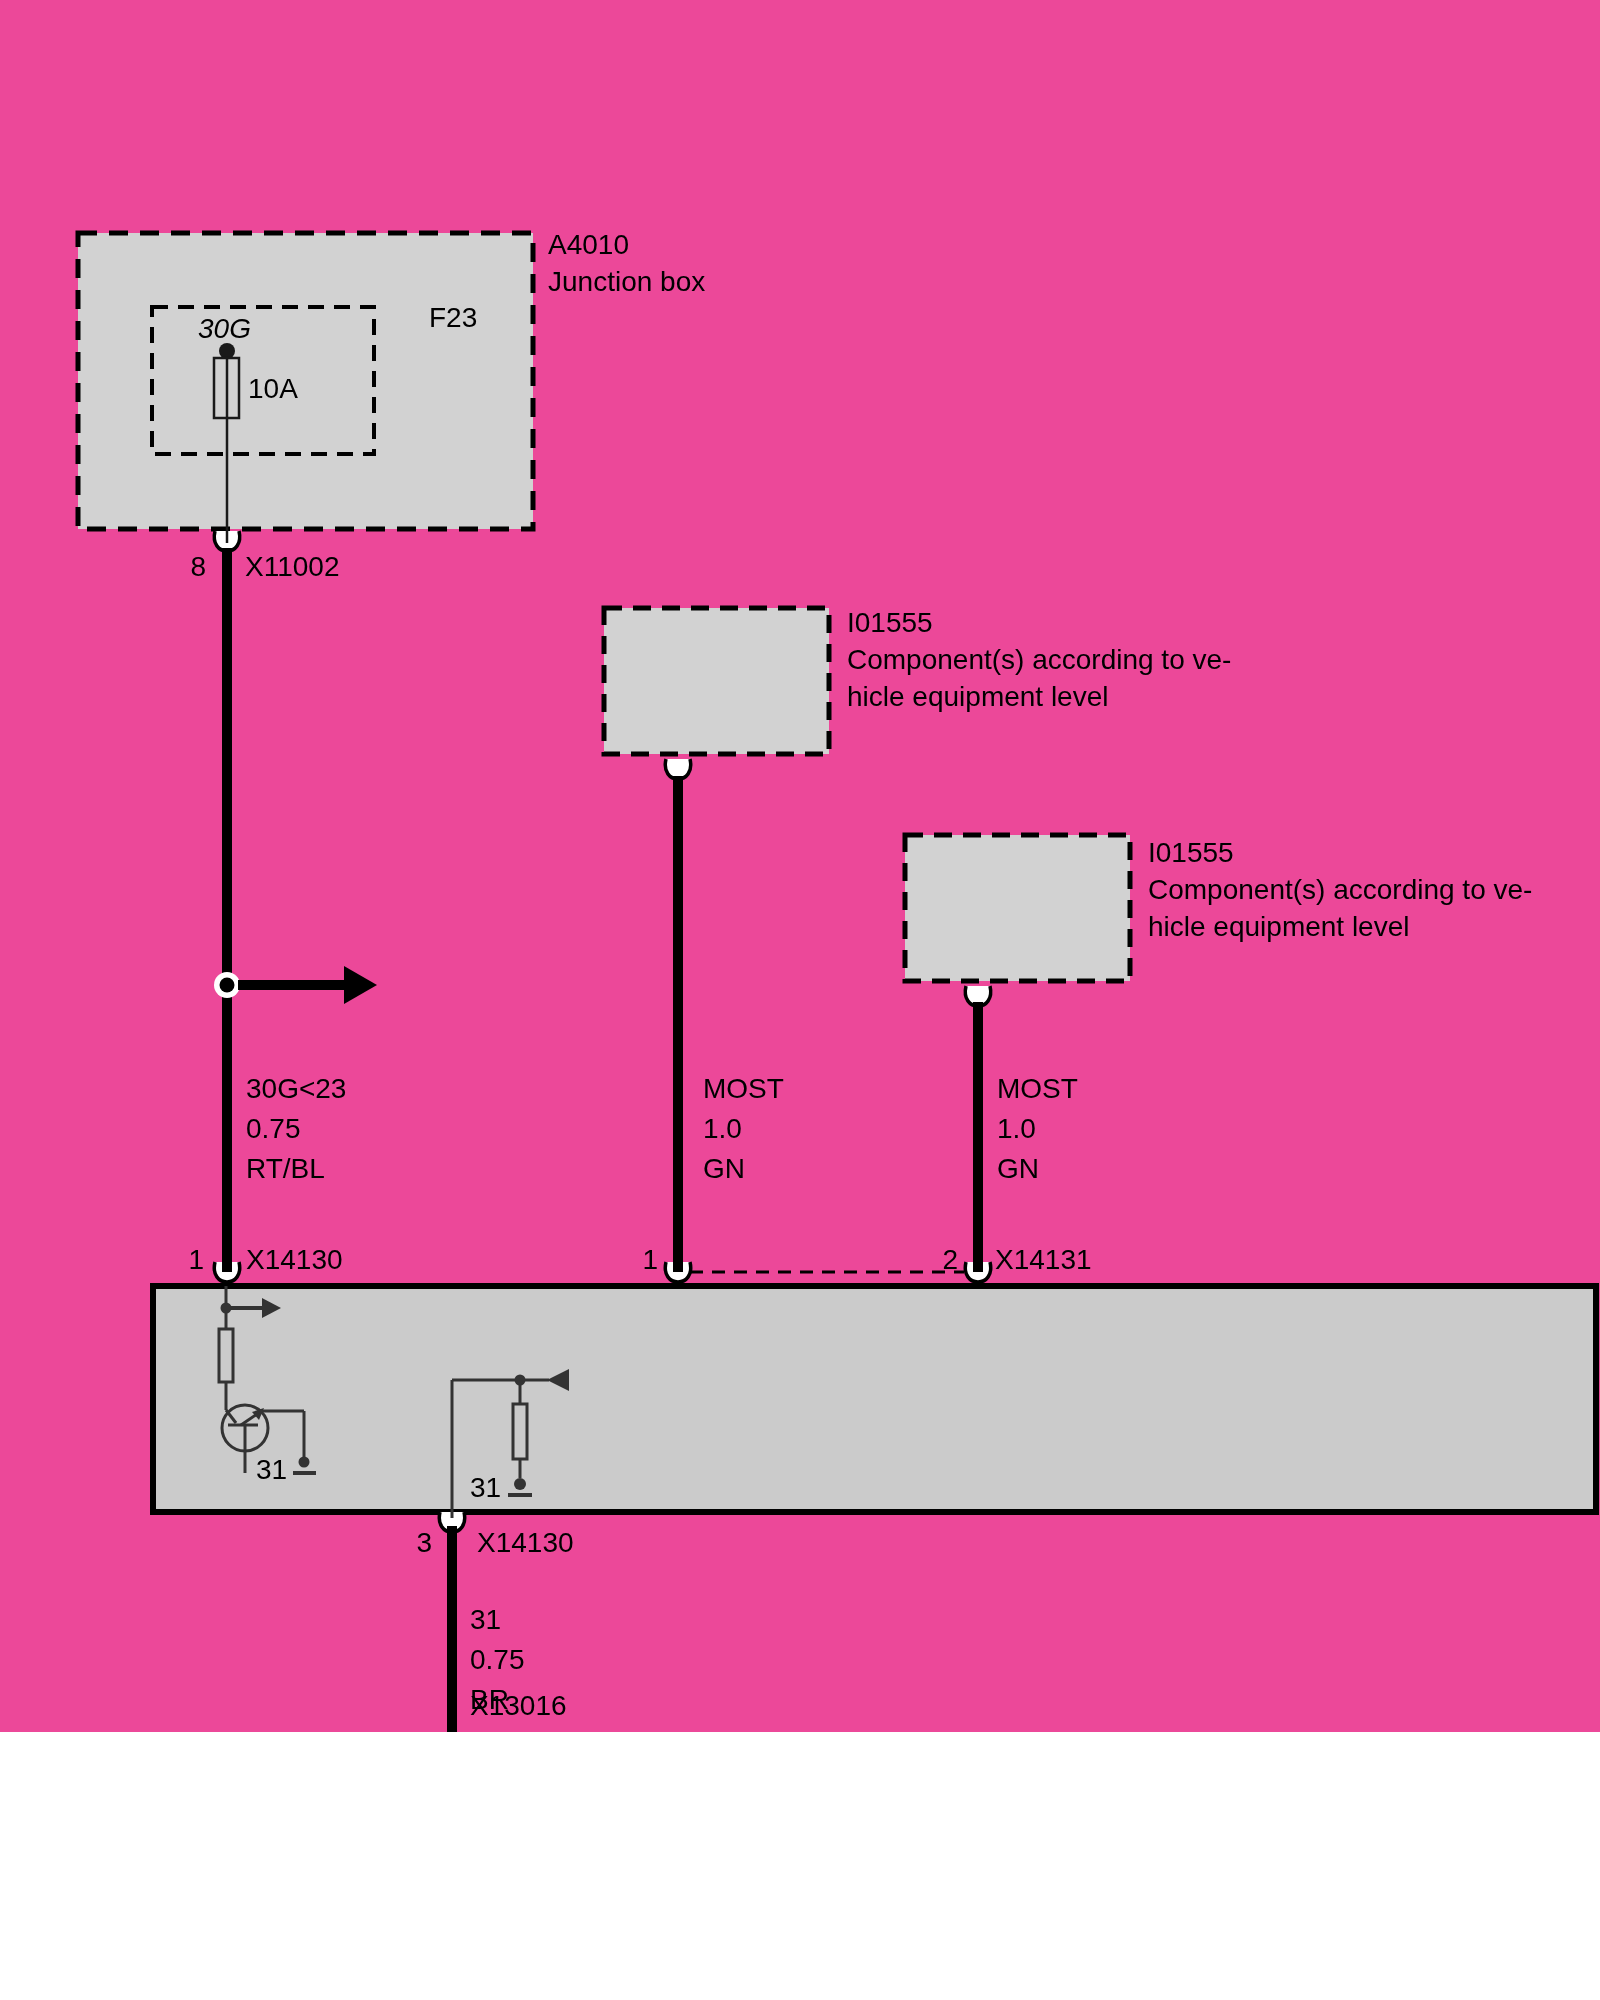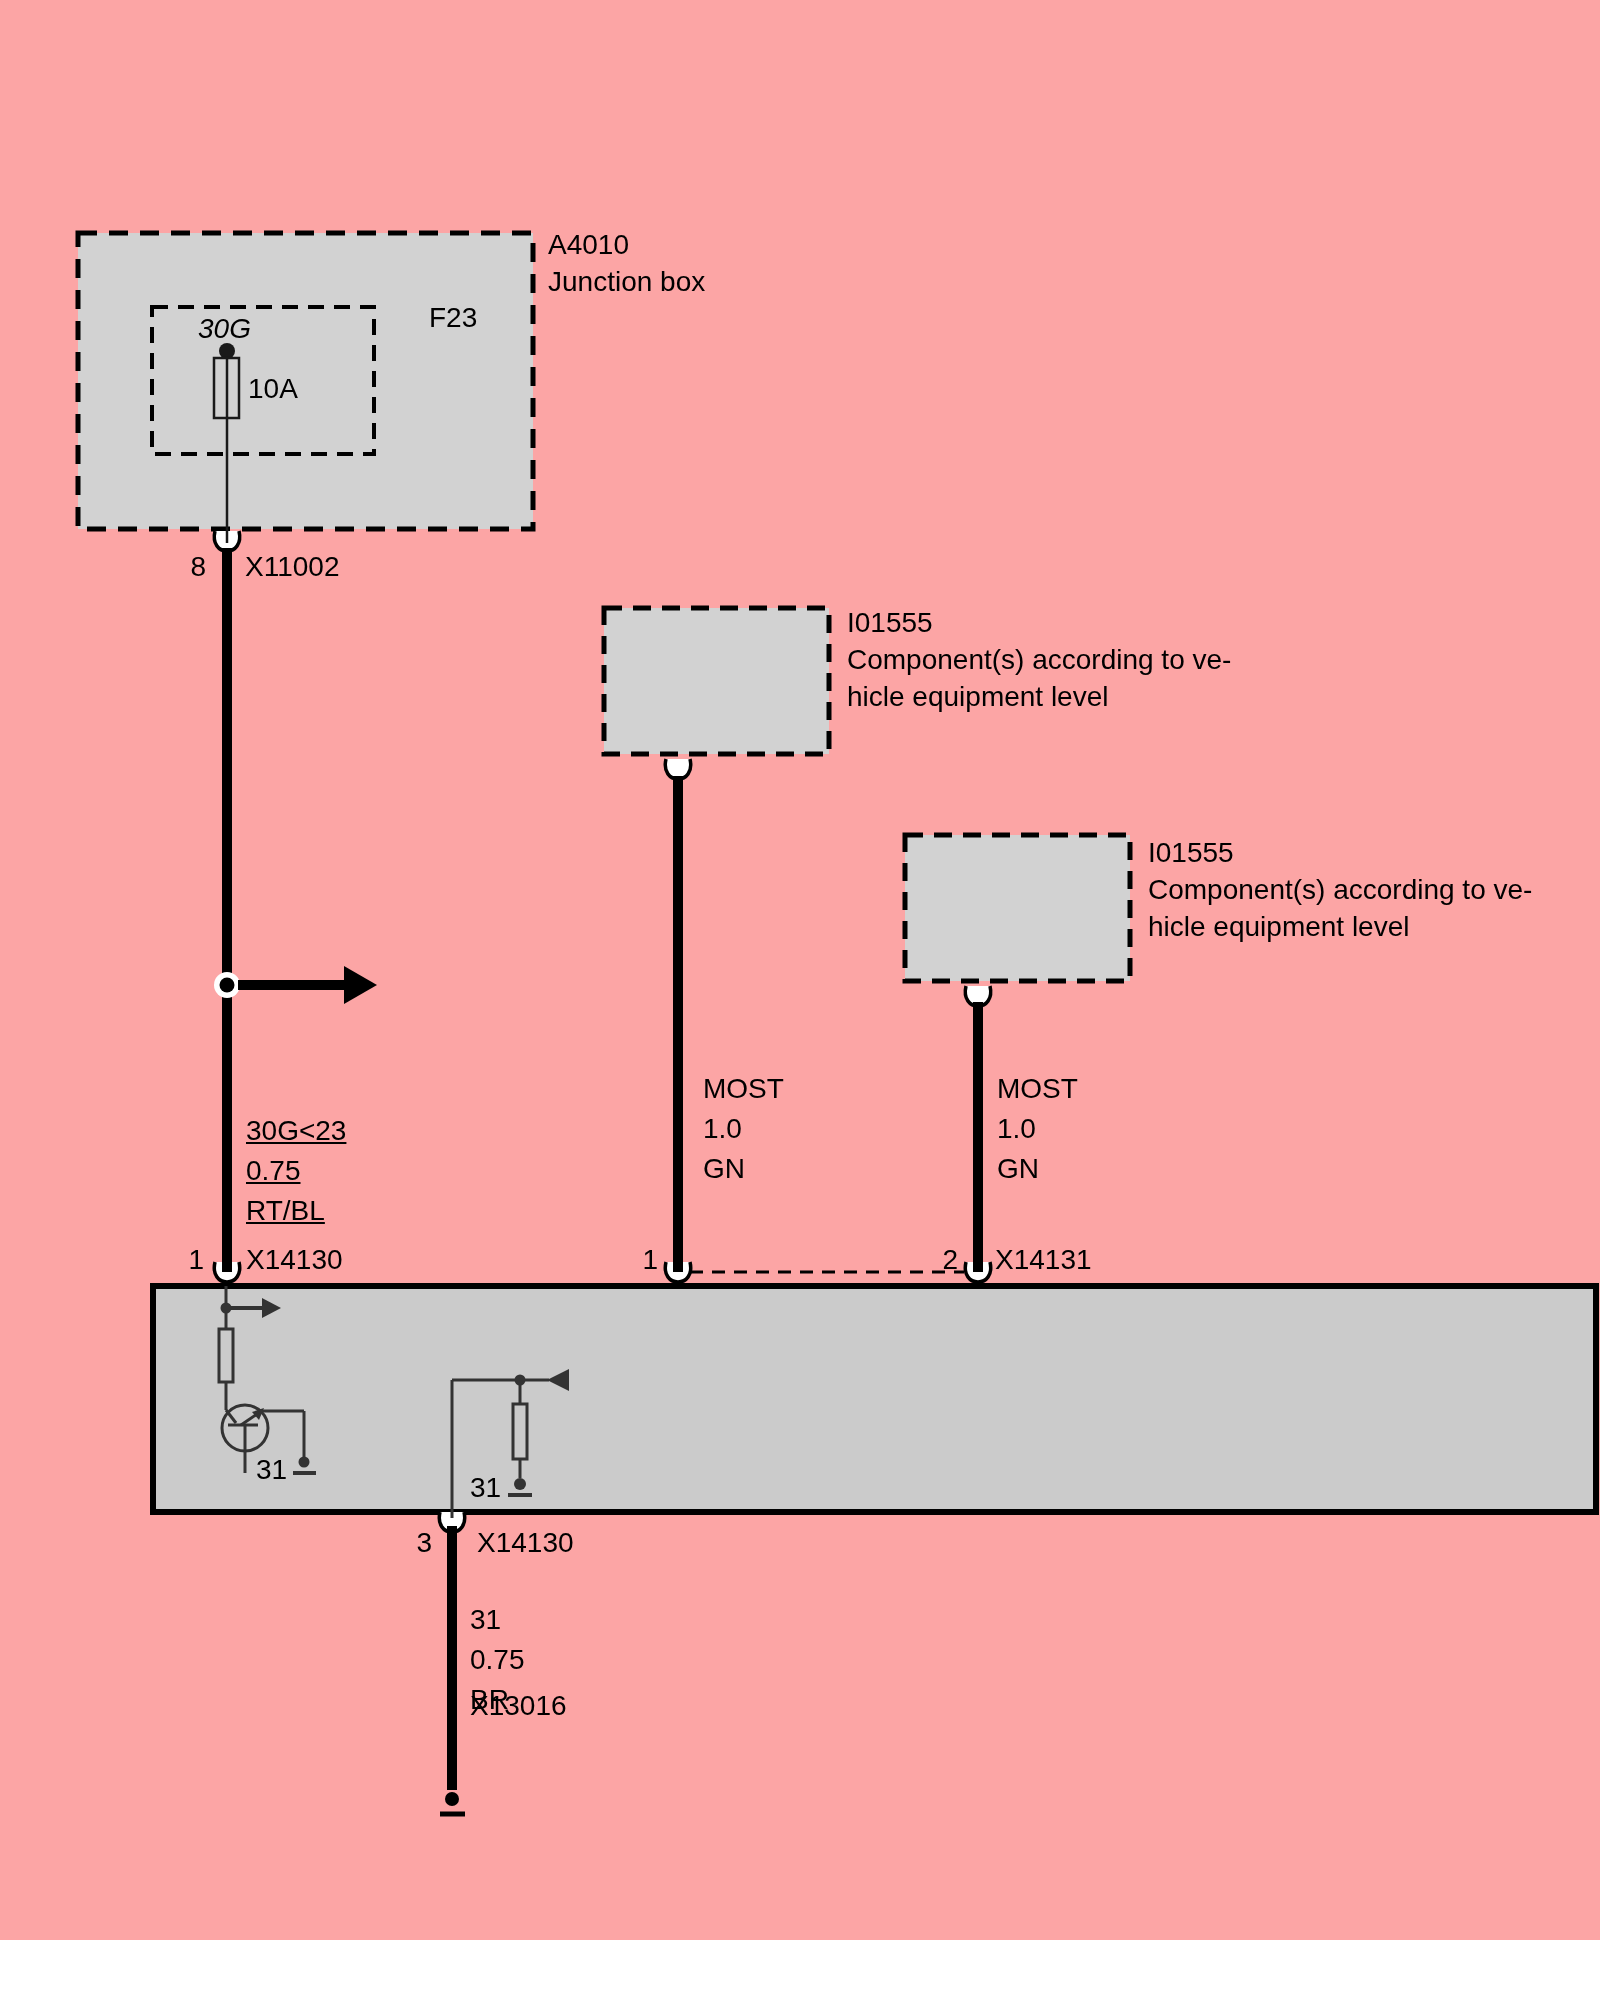--- a/index.html
+++ b/index.html
@@ -1,19 +1,19 @@
 <!DOCTYPE html>
 <html><head>
 <meta charset="utf-8">
 <style>
   html,body{margin:0;padding:0;background:#ffffff;}
   .canvas{
     position:relative;
-    width:1600px;height:1940px;
-    background:#fca5a5;
+    width:1600px;height:1732px;
+    background:#ec4899;
     font-family:"Liberation Sans","DejaVu Sans",sans-serif;
     color:#000;
     overflow:hidden;
   }
   .diagram-svg{position:absolute;left:0;top:0;}
   .lbl{
     position:absolute;
     font-size:28px;
     line-height:1.2;
     white-space:nowrap;
@@ -120,21 +120,21 @@
     <div>Component(s) according to ve-</div>
     <div>hicle equipment level</div>
   </div>
 
   <div class="lbl stack3" style="left:1148px;top:834px;">
     <div>I01555</div>
     <div>Component(s) according to ve-</div>
     <div>hicle equipment level</div>
   </div>
 
-  <div class="lbl stack" style="left:246px;top:1111px;text-decoration:underline;">
+  <div class="lbl stack" style="left:246px;top:1069px;">
     <div>30G&lt;23</div>
     <div>0.75</div>
     <div>RT/BL</div>
   </div>
 
   <div class="lbl stack" style="left:703px;top:1069px;">
     <div>MOST</div>
     <div>1.0</div>
     <div>GN</div>
   </div>

